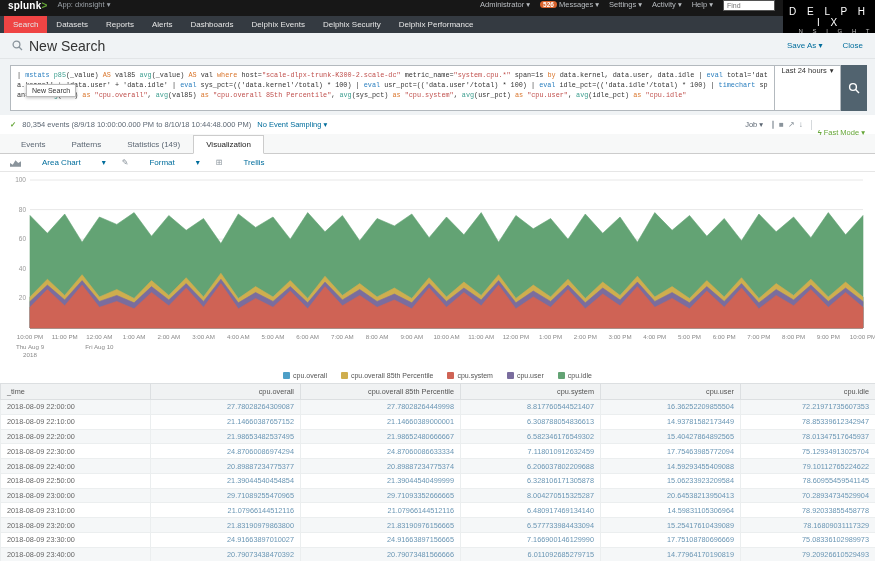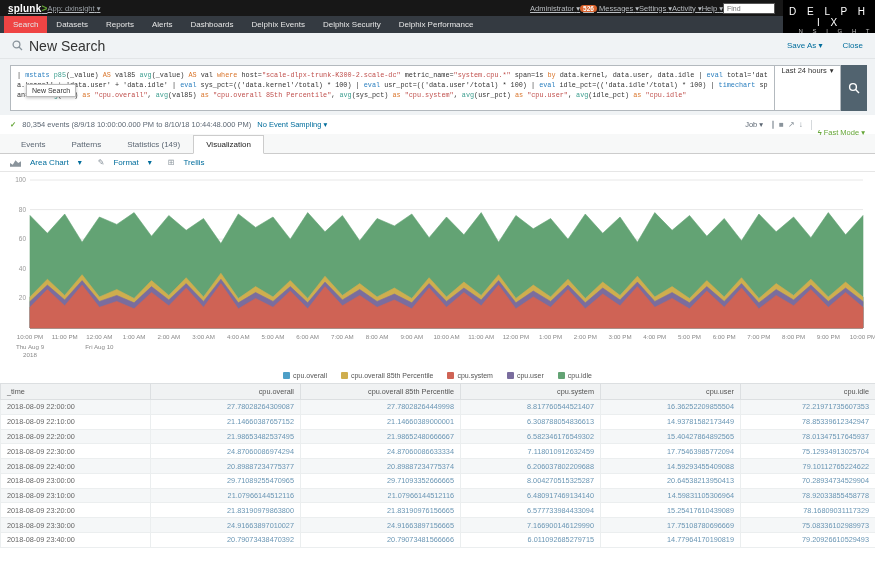--- a/index.html
+++ b/index.html
@@ -1,22 +1,22 @@
 <!DOCTYPE html>
 <html><head>
 <meta charset="utf-8">
 <style>
   * { margin:0; padding:0; box-sizing:border-box; }
   html,body { background:#888; }
   .app { position:relative; width:875px; height:561px; background:#fff; overflow:hidden;
          font-family:"Liberation Sans", sans-serif; }
 
   
-  .topbar { height:16px; background:#171717; display:flex; align-items:center;
-            padding:0 100px 0 8px; color:#b9bdc1; font-size:7.5px;text-decoration:underline; }
+  .topbar { height:16px; background:#171717; display:flex; align-items:flex-start;
+            gap:10px; padding:0 100px 0 8px; color:#b9bdc1; font-size:7.5px; }
   .logo { color:#fff; font-weight:bold; font-size:10px; letter-spacing:.2px; }
   .logo .gt { color:#65a637; }
   .app-menu { color:#9aa0a6; cursor:pointer; }
   .spacer { flex:1; }
   .top-item { cursor:pointer; white-space:nowrap; }
   .badge { background:#d9622b; color:#fff; border-radius:5px; padding:0 3px;
            font-size:6.5px; font-weight:bold; }
   .find { width:52px; height:11px; font-size:7px; border:1px solid #555;
           background:#fff; color:#333; padding:0 3px; font-family:"Liberation Sans",sans-serif; }
   .brand { position:absolute; top:0; right:0; width:92px; height:33px; background:#000;
@@ -67,21 +67,21 @@
   .tabs-row { height:20px; background:#f7f8f8; border-bottom:1px solid #ccc;
               display:flex; align-items:flex-end; padding:0 8px; }
   .tab { font-size:8px; color:#5c6773; padding:4px 12px; cursor:pointer;
          border:1px solid transparent; margin-bottom:-1px; }
   .tab.active { background:#fff; border-color:#ccc; border-bottom-color:#fff; color:#222; }
 
   
   .viz-toolbar { height:18px; background:#fff; border-bottom:1px solid #e6e6e6;
                  display:flex; align-items:center; gap:16px; padding:0 10px; }
   .vlink { font-size:8px; color:#006d9c; cursor:pointer; display:flex;
-           align-items:center; gap:9px; }
+           align-items:center; gap:21px; }
   .vicon { color:#8a949c; font-size:8px; }
 
   
   .chart-wrap { height:196px; background:#fff; }
   .legend { height:15px; display:flex; align-items:center; justify-content:center;
             gap:14px; font-size:7px; color:#555; }
   .legend-item { display:flex; align-items:center; gap:3px; cursor:pointer; }
   .swatch { width:7px; height:7px; display:inline-block; border-radius:1px; }
 
   
@@ -316,20 +316,28 @@
         </tr>
         <tr>
           <td>2018-08-09 22:40:00</td>
           <td>20.89887234775377</td>
           <td>20.89887234775374</td>
           <td>6.206037802209688</td>
           <td>14.59293455409088</td>
           <td>79.10112765224622</td>
         </tr>
         <tr>
+          <td>2018-08-09 22:50:00</td>
+          <td>21.39044540454854</td>
+          <td>21.39044540499999</td>
+          <td>6.328106171305878</td>
+          <td>15.06233923209584</td>
+          <td>78.60955459541145</td>
+        </tr>
+        <tr>
           <td>2018-08-09 23:00:00</td>
           <td>29.71089255470965</td>
           <td>29.71093352666665</td>
           <td>8.004270515325287</td>
           <td>20.64538213950413</td>
           <td>70.28934734529904</td>
         </tr>
         <tr>
           <td>2018-08-09 23:10:00</td>
           <td>21.07966144512116</td>

